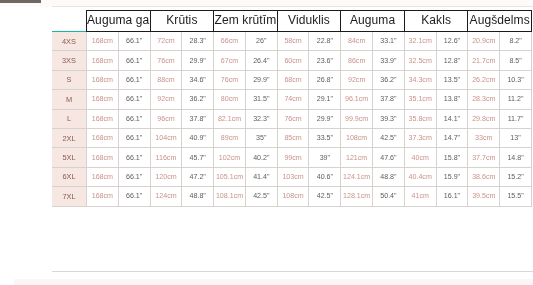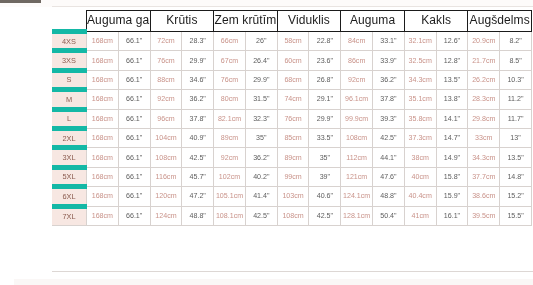--- a/index.html
+++ b/index.html
@@ -84,21 +84,21 @@
   
   tbody tr { height: 19.4px; }
 
   td.size-cell {
     background: #f7e7e2;
     color: #8a5a4e;
     font-size: 7.4px;
     font-weight: bold;
     text-align: left;
     padding-left: 6px;
-    border-top: 5px solid #14b8a6;
+    border-top: 1px solid #14b8a6;
     border-bottom: 1px solid #d8d2cf;
     border-right: 1px solid #d8d2cf;
   }
 
   td.val {
     border: 1px solid #d8d2cf;
     font-size: 7.1px;
     background: #ffffff;
   }
   td.val.cm  { color: #c9938a; }
@@ -243,37 +243,20 @@
           <td class="val cm">85cm</td>
           <td class="val inch">33.5"</td>
           <td class="val cm">108cm</td>
           <td class="val inch">42.5"</td>
           <td class="val cm">37.3cm</td>
           <td class="val inch">14.7"</td>
           <td class="val cm">33cm</td>
           <td class="val inch">13"</td>
         </tr>
         <tr>
-          <td class="size-cell">3XL</td>
-          <td class="val cm">168cm</td>
-          <td class="val inch">66.1"</td>
-          <td class="val cm">108cm</td>
-          <td class="val inch">42.5"</td>
-          <td class="val cm">92cm</td>
-          <td class="val inch">36.2"</td>
-          <td class="val cm">89cm</td>
-          <td class="val inch">35"</td>
-          <td class="val cm">112cm</td>
-          <td class="val inch">44.1"</td>
-          <td class="val cm">38cm</td>
-          <td class="val inch">14.9"</td>
-          <td class="val cm">34.3cm</td>
-          <td class="val inch">13.5"</td>
-        </tr>
-        <tr>
           <td class="size-cell">5XL</td>
           <td class="val cm">168cm</td>
           <td class="val inch">66.1"</td>
           <td class="val cm">116cm</td>
           <td class="val inch">45.7"</td>
           <td class="val cm">102cm</td>
           <td class="val inch">40.2"</td>
           <td class="val cm">99cm</td>
           <td class="val inch">39"</td>
           <td class="val cm">121cm</td>

